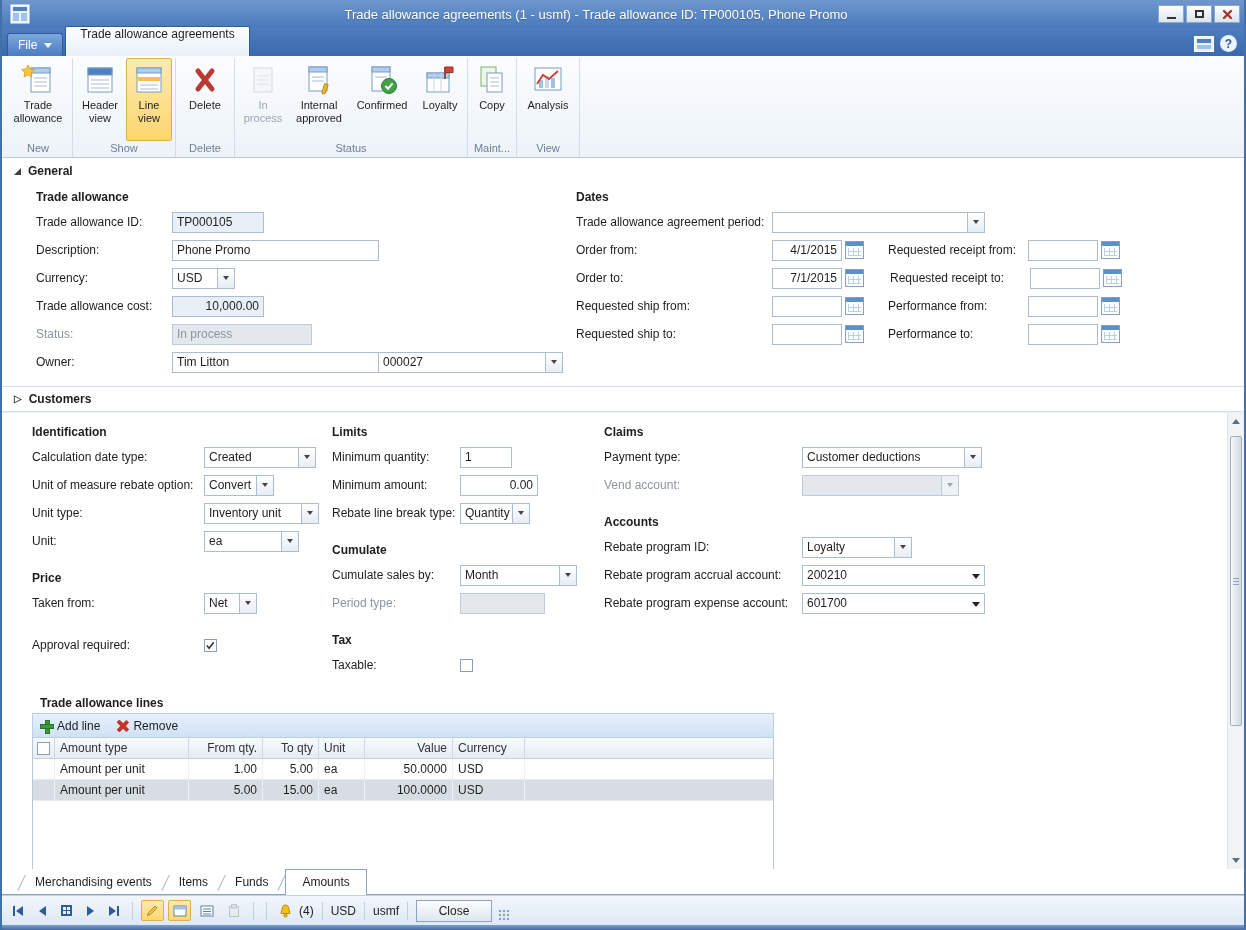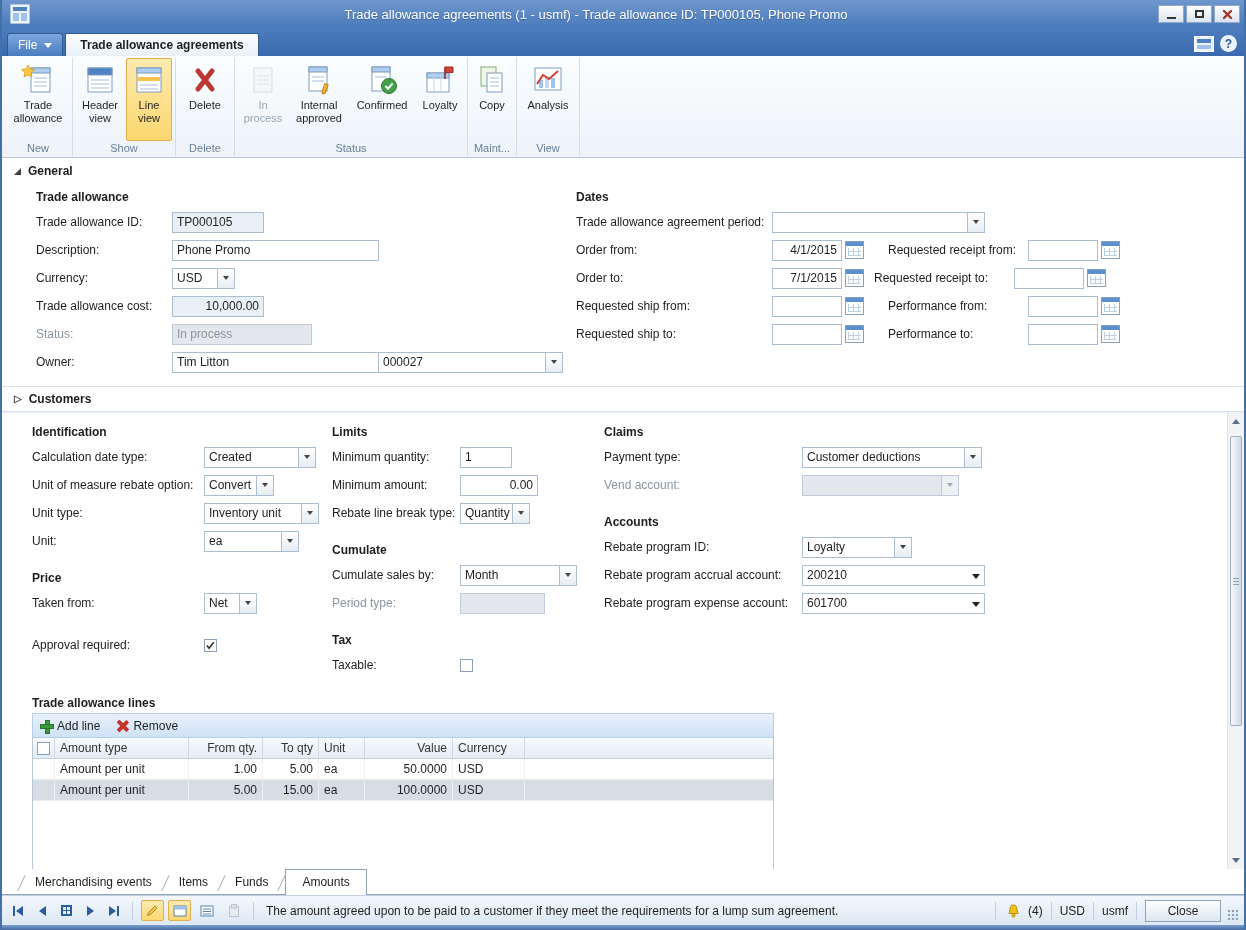--- a/index.html
+++ b/index.html
@@ -12,21 +12,21 @@
   .title-text { flex:1; text-align:center; color:#fff; font-size:13px; text-shadow:0 1px 1px rgba(0,0,0,.25); white-space:nowrap; overflow:hidden; }
   .win-controls { display:flex; gap:2px; flex:none; }
   .winbtn { width:26px; height:18px; background:linear-gradient(#fefefe,#d9e3ef); border:1px solid #8fa8c6; display:flex; align-items:center; justify-content:center; cursor:pointer; }
   .min-glyph { width:9px; height:2px; background:#333; margin-top:7px; }
   .max-glyph { width:9px; height:8px; border:2px solid #333; }
 
   
   .menubar { height:28px; flex:none; background:linear-gradient(#4d7dbd,#3a69ad); display:flex; align-items:flex-end; padding:0 3px; }
   .file-btn { height:23px; margin:0 2px; padding:0 10px; display:flex; align-items:center; gap:7px; color:#fff; background:linear-gradient(#7da7dd,#4a7cc0); border:1px solid #2f5c96; border-bottom:none; border-radius:3px 3px 0 0; cursor:pointer; }
   .file-caret { width:0; height:0; border-left:4px solid transparent; border-right:4px solid transparent; border-top:5px solid #fff; }
-  .doc-tab { height:23px; padding:0 14px; display:flex; align-items:center; background:linear-gradient(#fdfeff,#e9f0f8); border:1px solid #2f5c96; border-bottom:none; border-radius:2px 2px 0 0; color:#1e1e1e; cursor:pointer;font-weight:bold; }
+  .doc-tab { height:30px; padding:0 14px; display:flex; align-items:flex-start; background:linear-gradient(#fdfeff,#e9f0f8); border:1px solid #2f5c96; border-bottom:none; border-radius:2px 2px 0 0; color:#1e1e1e; cursor:pointer; }
   .mb-right { margin-left:auto; display:flex; align-items:center; gap:6px; padding:0 4px 4px 0; }
   .mb-layout { width:20px; height:16px; background:#eaf2fc; border:1px solid #fff; position:relative; cursor:pointer; }
   .mb-layout::before { content:""; position:absolute; left:2px; right:2px; top:2px; height:4px; background:#4f81c2; }
   .mb-layout::after { content:""; position:absolute; left:2px; right:2px; top:8px; bottom:2px; background:#9ec2e8; }
   .mb-help { width:17px; height:17px; border-radius:50%; background:#eaf2fc; color:#2f5c96; font-weight:bold; display:flex; align-items:center; justify-content:center; font-size:12px; cursor:pointer; }
 
   
   .ribbon { height:102px; flex:none; background:linear-gradient(#fbfdfe,#edf3f9); border-bottom:1px solid #b9c9da; display:flex; align-items:stretch; padding:2px 2px 0 2px; }
   .rgroup { display:flex; flex-direction:column; border-right:1px solid #d3dde9; padding:0 3px; }
   .rbuttons { flex:1; display:flex; align-items:stretch; gap:2px; }
@@ -76,21 +76,21 @@
   .details-content { flex:1; min-width:0; padding:8px 0 0 30px; }
   .cols { display:flex; align-items:flex-start; }
   .c1 { width:300px; flex:none; }
   .c2 { width:272px; flex:none; }
   .c3 { flex:1; }
   .grp-hdr { font-weight:bold; height:22px; display:flex; align-items:center; }
   .mt { margin-top:12px; }
 
   
   .lines { width:742px; margin-top:14px; }
-  .lines-title { font-weight:bold; height:20px; display:flex; align-items:center; }
+  .lines-title { font-weight:bold; height:20px; display:flex; align-items:center;margin-left:8px; }
   .lines-toolbar { height:25px; background:linear-gradient(#e7f0fb,#cfe2f5); border:1px solid #b9cfe6; display:flex; align-items:center; gap:16px; padding:0 7px; }
   .tool-btn { display:flex; align-items:center; gap:5px; cursor:pointer; }
   .plus-ic { width:12px; height:12px; position:relative; }
   .plus-ic::before { content:""; position:absolute; left:4.5px; top:0; width:3px; height:12px; background:#3c9a3c; border:0.5px solid #2c722c; }
   .plus-ic::after { content:""; position:absolute; top:4.5px; left:0; height:3px; width:12px; background:#3c9a3c; border:0.5px solid #2c722c; }
   .x-ic { width:12px; height:12px; position:relative; }
   .x-ic::before, .x-ic::after { content:""; position:absolute; left:5px; top:-1px; width:3.5px; height:14px; background:#c6352b; border-radius:1px; }
   .x-ic::before { transform:rotate(45deg); }
   .x-ic::after { transform:rotate(-45deg); }
   .lines-grid { border:1px solid #b9c6d5; border-top:none; background:#fff; }
@@ -383,21 +383,21 @@
               <div class="tb ra" style="width:70px"></div>
               <span class="cal"></span>
             </div>
         </div>
         <div class="fr">
           <span class="lbl" style="width:196px">Order to:</span>
           <div class="dfield">
               <div class="tb ra" style="width:70px">7/1/2015</div>
               <span class="cal"></span>
             </div>
-          <span class="lbl" style="width:140px;margin-left:8px">Requested receipt to:</span>
+          <span class="lbl" style="width:140px;margin-left:24px">Requested receipt to:</span>
           <div class="dfield">
               <div class="tb ra" style="width:70px"></div>
               <span class="cal"></span>
             </div>
         </div>
         <div class="fr">
           <span class="lbl" style="width:196px">Requested ship from:</span>
           <div class="dfield">
               <div class="tb ra" style="width:70px"></div>
               <span class="cal"></span>
@@ -683,21 +683,20 @@
           <line x1="3" y1="9" x2="11" y2="9" stroke="#5b82ad"></line>
         </svg>
     </span>
     <span class="sb-btn disabled">
       <svg width="12" height="13">
           <rect x="1.5" y="2.5" width="9" height="10" fill="#e8eaec" stroke="#9aa2aa"></rect>
           <rect x="3.5" y="0.5" width="5" height="3.5" fill="#cfd4d9" stroke="#9aa2aa"></rect>
         </svg>
     </span>
     <span class="vsep"></span>
-    <div class="sb-msg">The amount agreed upon to be paid to a customer if they meet the requirements for a lump sum agreement.</div>
     <div class="sb-right">
       <span class="vsep"></span>
       <span class="sb-ico">
         <svg width="15" height="14" viewBox="0 0 15 14">
             <path d="M7.5 1 C5 1 4 3.2 4 5.5 L3 9.5 H12 L11 5.5 C11 3.2 10 1 7.5 1 Z" fill="#f3c019" stroke="#b8900f"></path>
             <circle cx="7.5" cy="11.5" r="1.6" fill="#f3c019" stroke="#b8900f"></circle>
           </svg>
       </span>
       <span>(4)</span>
       <span class="vsep"></span>

